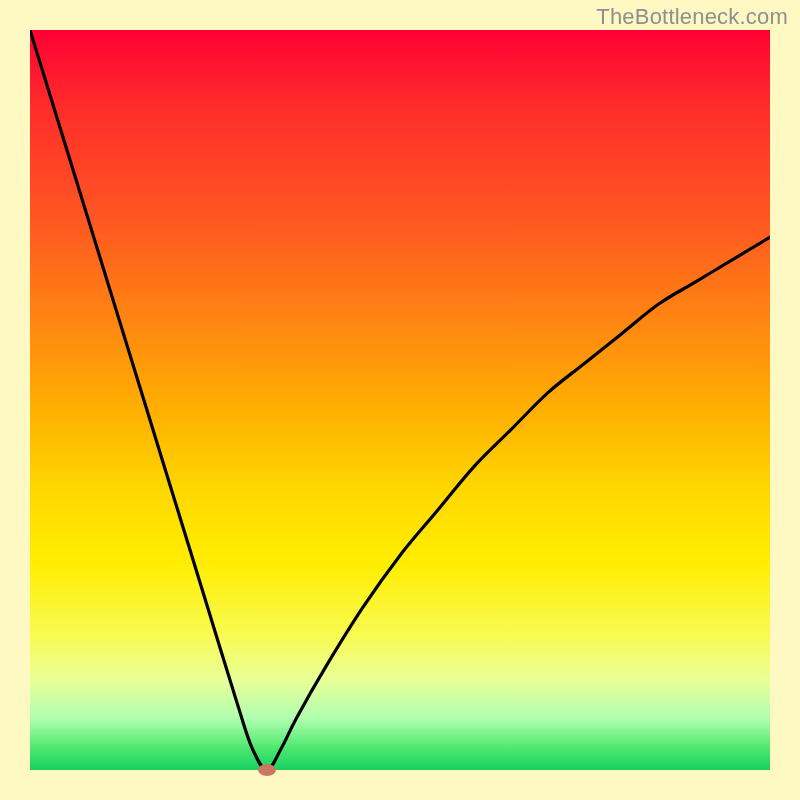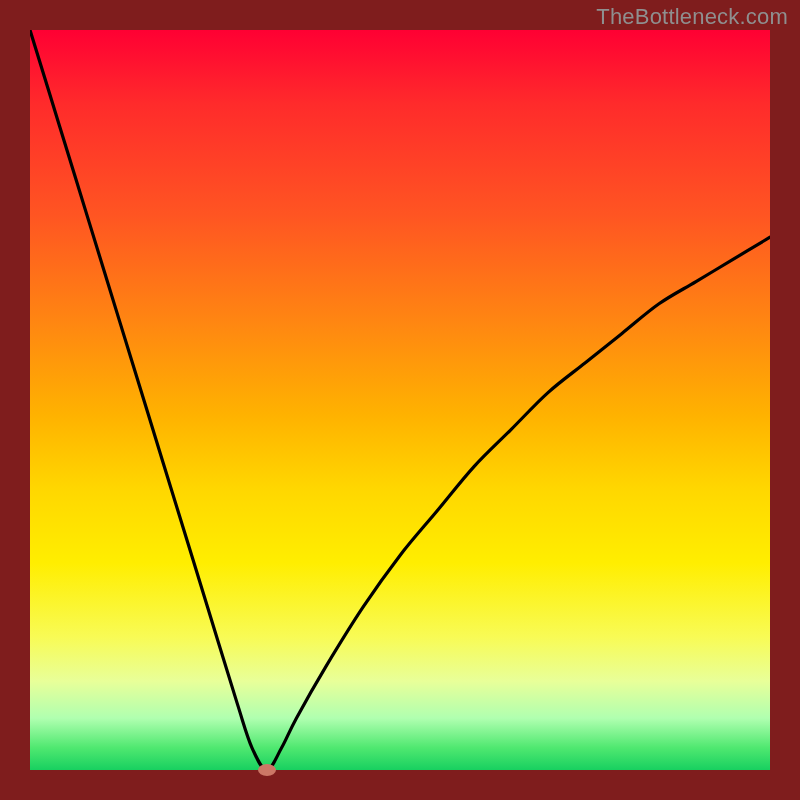--- a/index.html
+++ b/index.html
@@ -8,21 +8,21 @@
     width: 800px;
     height: 800px;
     background: #000000;
     overflow: hidden;
     font-family: Arial, Helvetica, sans-serif;
   }
   .frame {
     position: relative;
     width: 800px;
     height: 800px;
-    background: #7f1d1d;
+    background: #fef9c3;
   }
   .plot {
     position: absolute;
     left: 30px;
     top: 30px;
     width: 740px;
     height: 740px;
     
     background: linear-gradient(
       to bottom,

